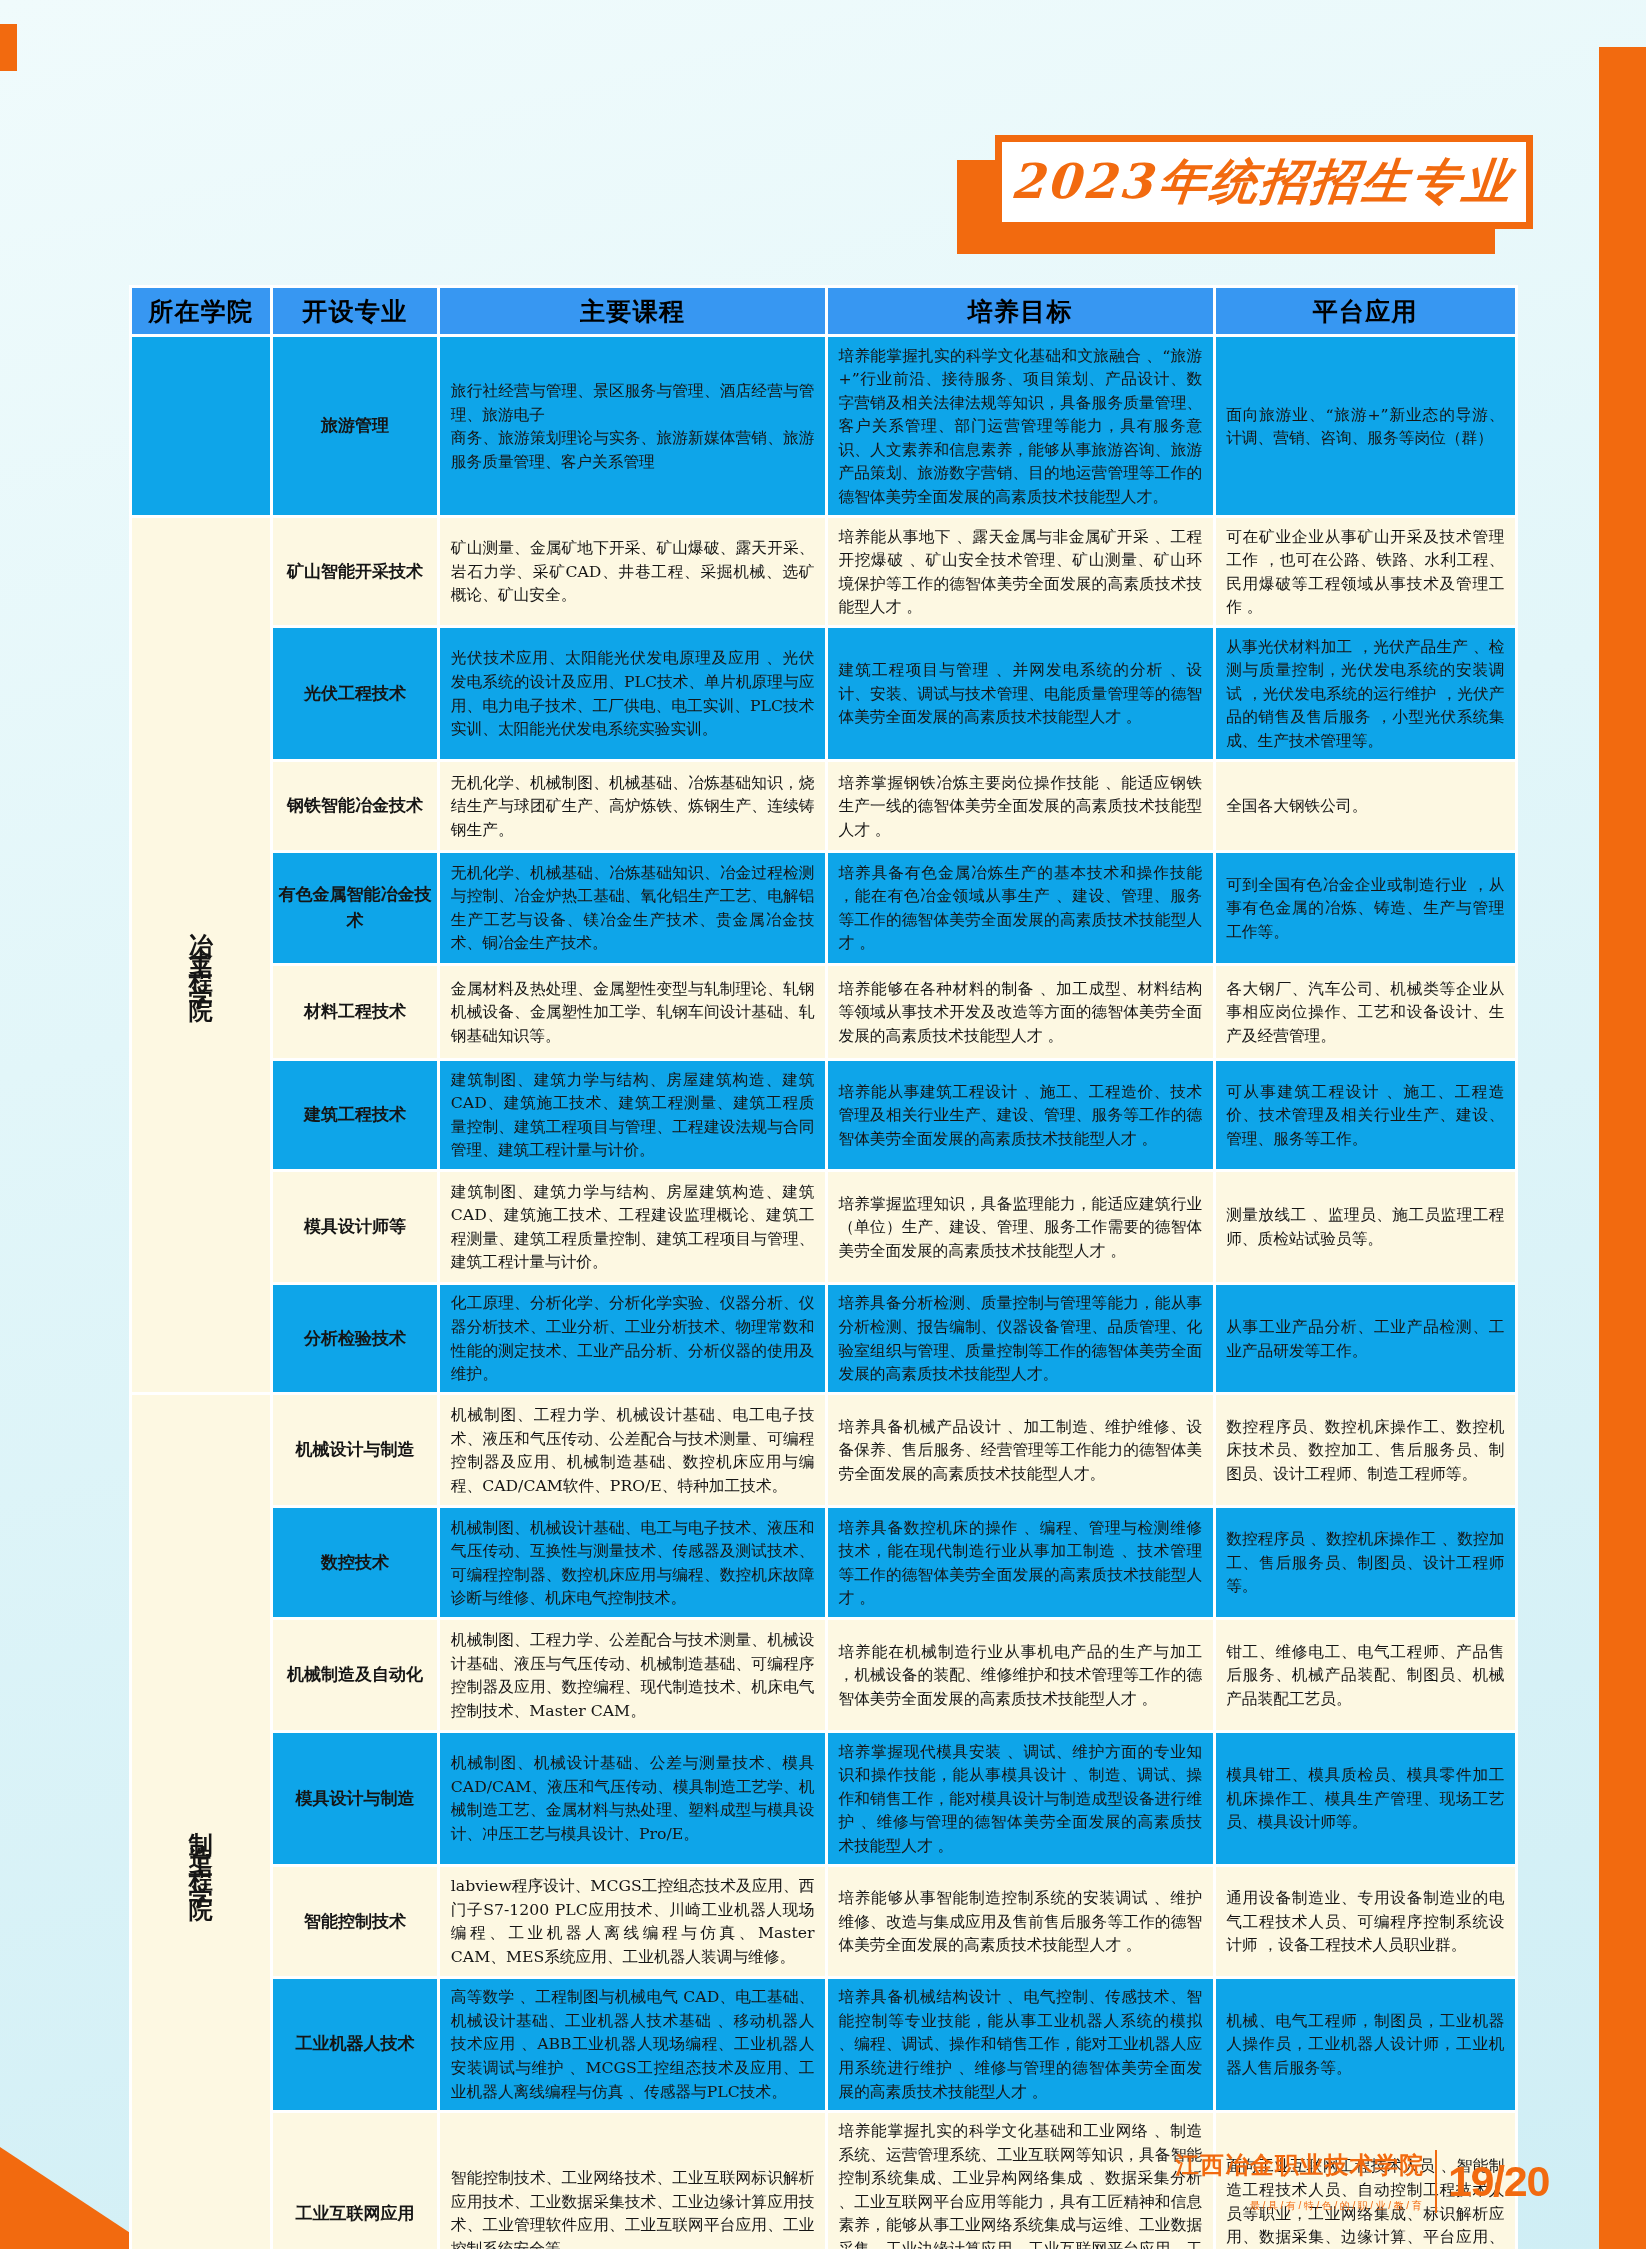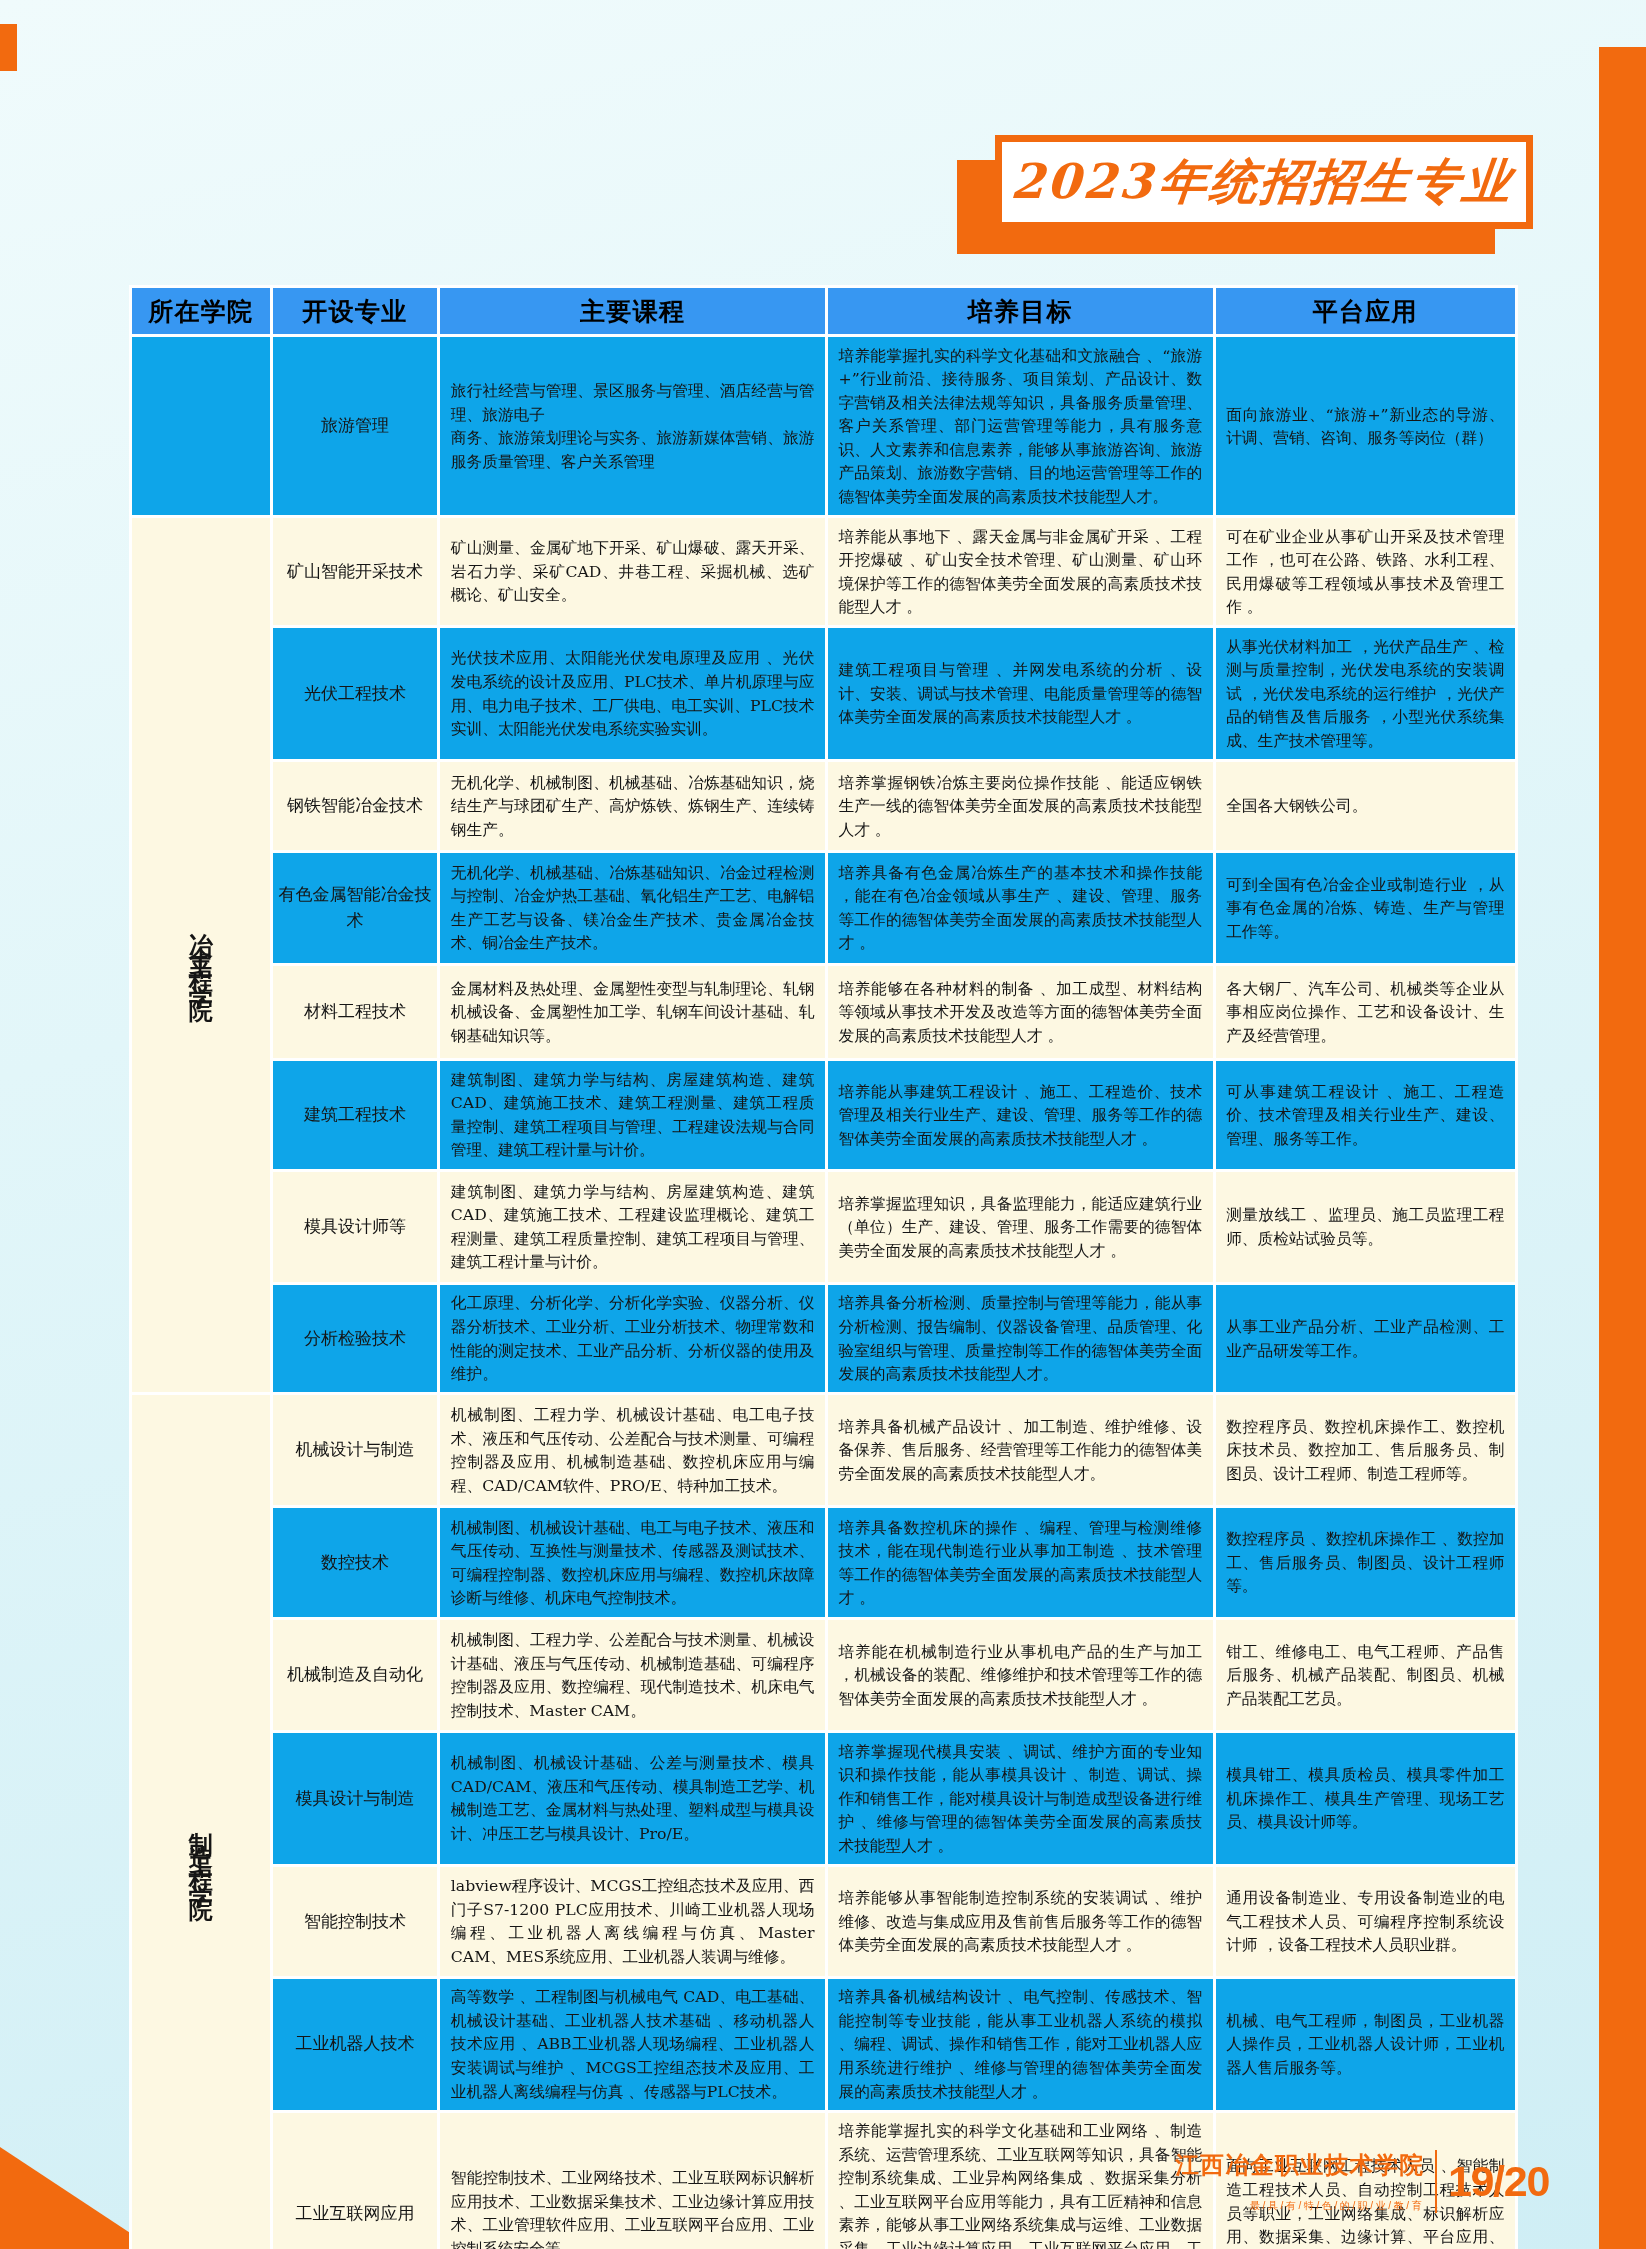--- a/index.html
+++ b/index.html
@@ -47,21 +47,21 @@
   }
   .row-cyan td{background:#0ea5e9;}
   .row-cream td{background:#fdf8e2;}
   td.college-cell{background:#fdf8e2;text-align:center;}
   .college-name{
     writing-mode:vertical-rl;text-orientation:upright;
     display:inline-block;
     font-size:24px;font-weight:bold;letter-spacing:13px;line-height:1;
     margin:0 auto;
   }
-  td.major-cell{text-align:center;font-size:17px;padding:6.5px 5.2px;}
+  td.major-cell{text-align:center;font-size:17px;padding:6.5px 5.2px;font-weight:bold;}
   td.courses-cell,td.objectives-cell,td.careers-cell{
     text-align:justify;text-justify:inter-ideograph;white-space:pre-line;
   }
   
   .footer{
     position:absolute;right:98px;bottom:37px;
     display:flex;align-items:center;gap:10.5px;color:#f26a0f;
   }
   .footer-textblock{text-align:right;}
   .school-name{

